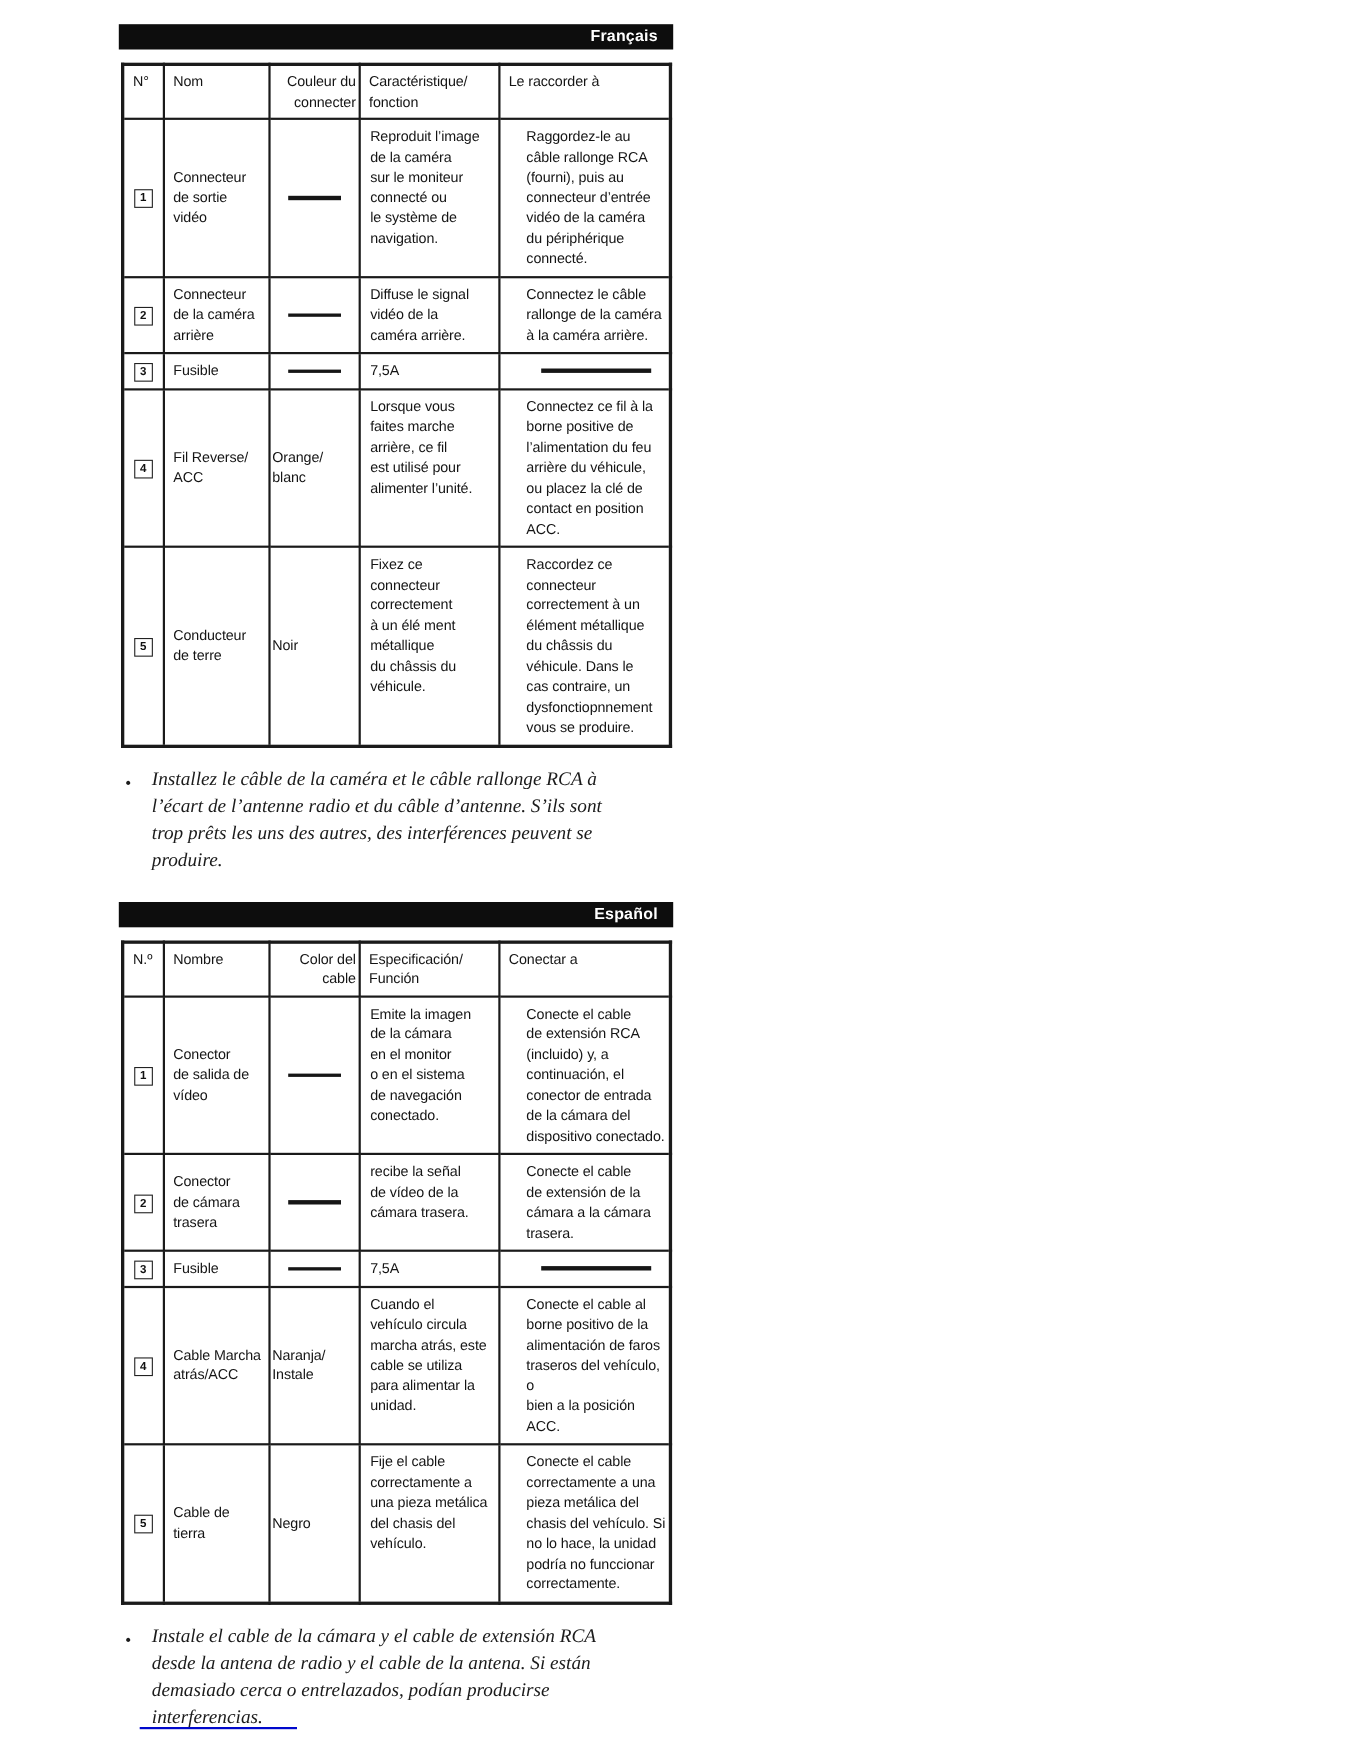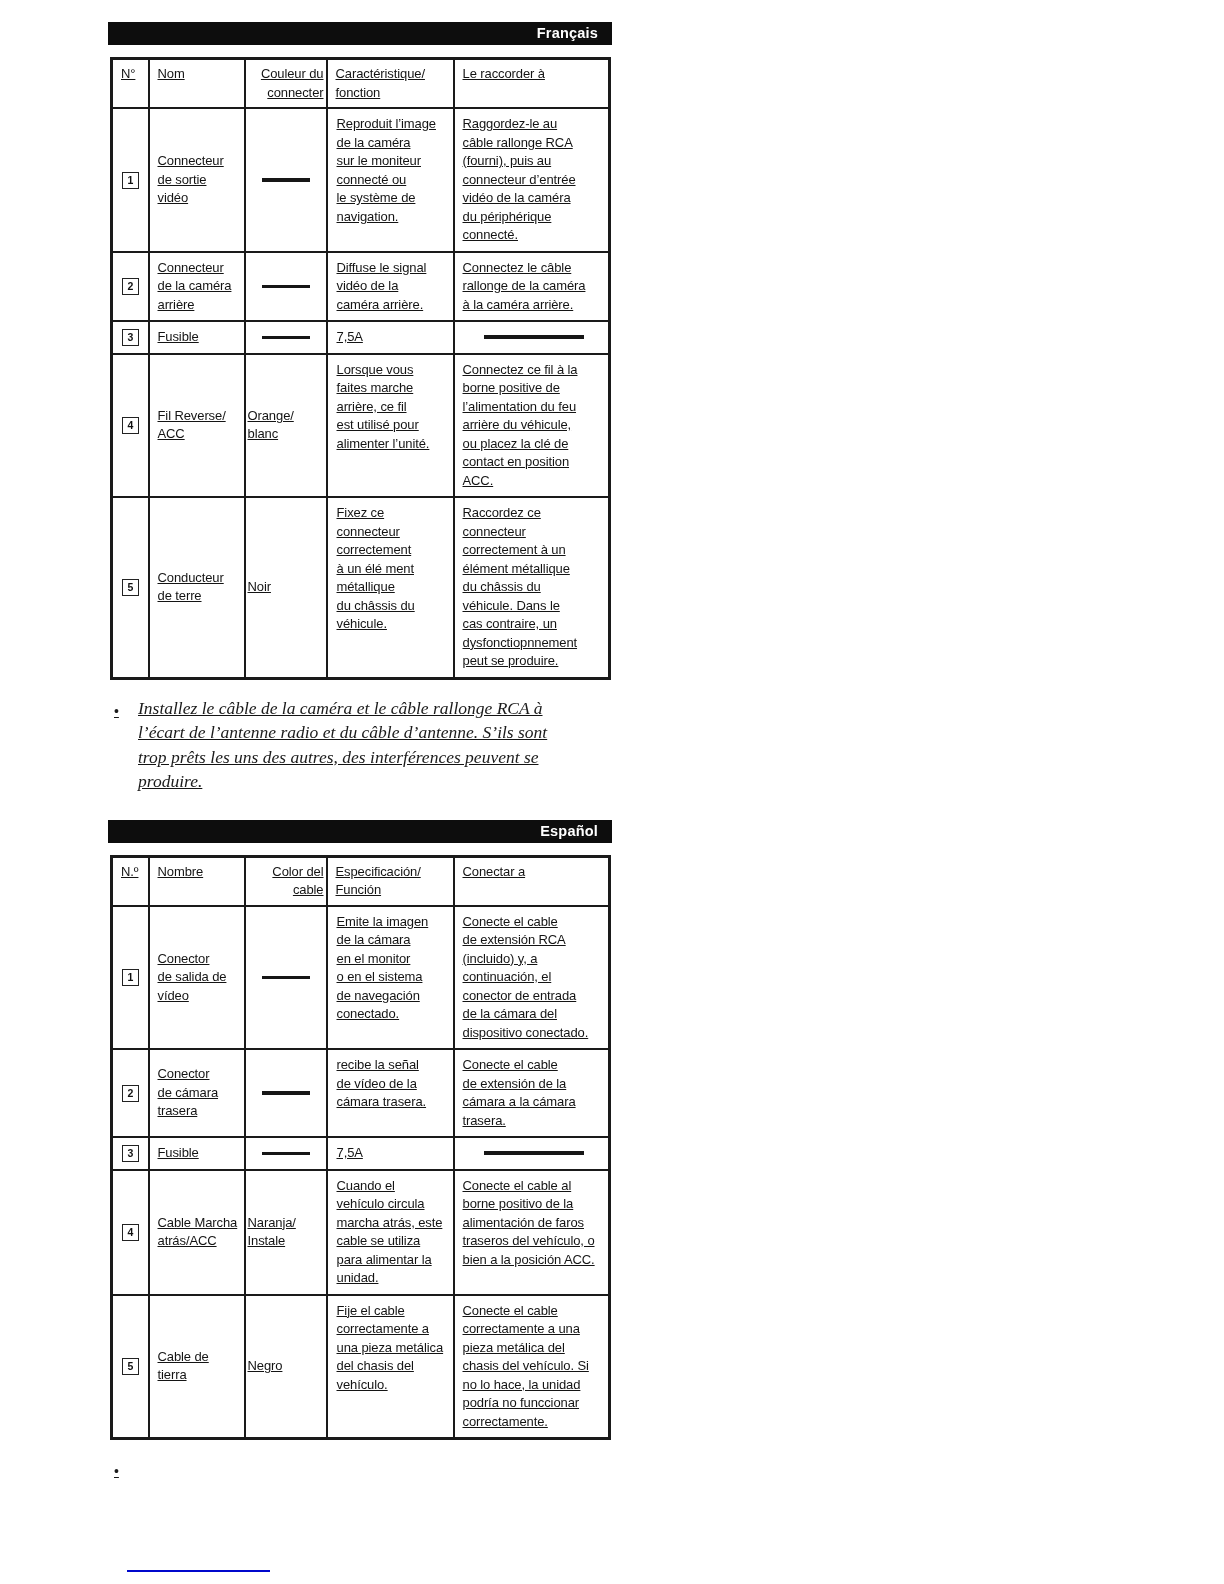--- a/index.html
+++ b/index.html
@@ -5,21 +5,21 @@
   html, body { margin:0; padding:0; }
   body {
     width:1224px; height:1584px;
     background:#ffffff;
     position:relative;
     font-family:"Liberation Sans", sans-serif;
     color:#141414;
     -webkit-font-smoothing:antialiased;
   }
   .content {
-    position:absolute; left:108px; top:22px; width:504px;text-decoration:underline;
+    position:absolute; left:108px; top:22px; width:504px;
   }
   .lang-bar {
     box-sizing:border-box;
     width:504px; height:23px;
     background:#0d0d0d; color:#ffffff;
     font-weight:700; font-size:14.5px; line-height:23px;
     text-align:right; padding-right:14px;
     letter-spacing:0.2px;
   }
   .lang-bar.second { margin-top:26px; }
@@ -44,21 +44,21 @@
   }
   .doc-table th {
     font-weight:400; text-align:left; vertical-align:top;
     padding:5px 2px 5px 8px; height:37px;
   }
   .doc-table th:nth-child(3) { text-align:right; padding-left:2px; }
   td.num  { text-align:center; vertical-align:middle; padding:2px; }
   td.name { vertical-align:middle; padding:4px 2px 4px 8px; }
   td.color{ vertical-align:middle; padding:4px 2px; }
   td.spec { vertical-align:top; padding:6px 4px 6px 9px; }
-  td.connect { vertical-align:top; padding:6px 2px 6px 8px; }
+  td.connect { vertical-align:top; padding:6px 2px 6px 24px; }
   .badge {
     display:inline-block;
     min-width:12px; height:13px; line-height:13px;
     border:1.5px solid #222222;
     font-size:10.5px; font-weight:700; text-align:center;
     padding:1px 1.5px; background:#ffffff; color:#111111;
   }
   .dash { width:48px; height:3.5px; background:#161616; margin:7px auto; }
   .dash.long { width:100px; }
   .note {
@@ -180,21 +180,21 @@
 du châssis du
 véhicule.</td>
             <td class="connect">Raccordez ce
 connecteur
 correctement à un
 élément métallique
 du châssis du
 véhicule. Dans le
 cas contraire, un
 dysfonctiopnnement
-peut se produire.</td>
+vous se produire.</td>
           </tr>
         </tbody>
     </table>
 
     <div class="note">
       <span class="bullet">•</span>
       <span class="note-text">Installez le câble de la caméra et le câble rallonge RCA à
 l’écart de l’antenne radio et du câble d’antenne. S’ils sont
 trop prêts les uns des autres, des interférences peuvent se
 produire.</span>
@@ -299,18 +299,22 @@
 chasis del vehículo. Si
 no lo hace, la unidad
 podría no funccionar
 correctamente.</td>
           </tr>
         </tbody>
     </table>
 
     <div class="note">
       <span class="bullet">•</span>
+      <span class="note-text">Instale el cable de la cámara y el cable de extensión RCA
+desde la antena de radio y el cable de la antena. Si están
+demasiado cerca o entrelazados, podían producirse
+interferencias.</span>
     </div>
   </section>
 
 </div>
 
 <div class="blue-line"></div>
 
 </body></html>

